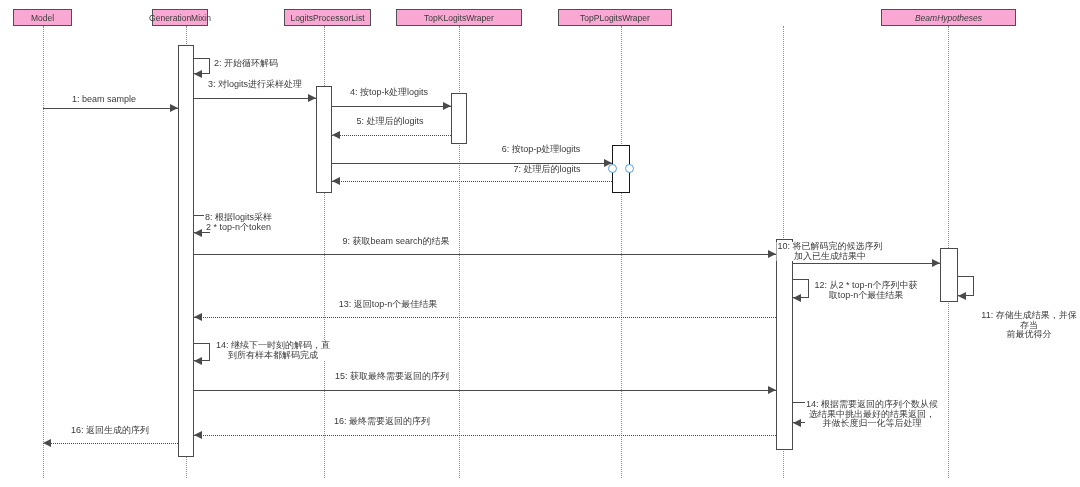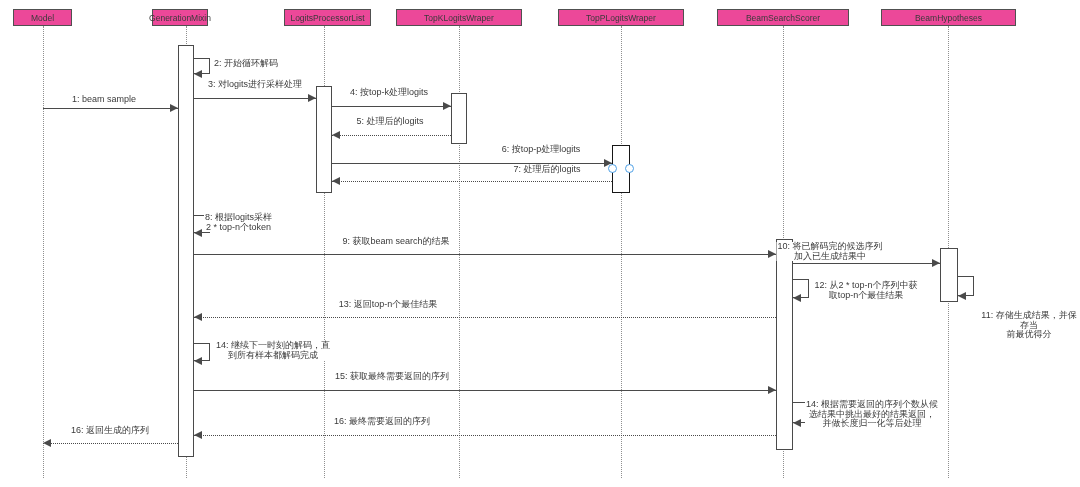--- a/index.html
+++ b/index.html
@@ -5,21 +5,21 @@
   :root{
     --line:#4a4a4a; --text:#3a3a3a; --lifeline:#8f8f8f;
     --handle:#4ea0e6; --boxborder:#505050; --bg:#ffffff;
   }
   html,body{margin:0;padding:0;background:var(--bg);}
   #canvas{
     position:relative; width:1080px; height:487px; overflow:hidden;
     background:var(--bg); font-family:"Liberation Sans","DejaVu Sans",sans-serif;
   }
   .p-box{
-    position:absolute; height:17px; background:#ec4899;
+    position:absolute; height:17px; background:#f9a8d4;
     border:1px solid var(--boxborder); box-sizing:border-box;
     display:flex; align-items:center; justify-content:center;
     font-size:8.5px; color:var(--text); white-space:nowrap; z-index:3;
   }
   .lifeline{
     position:absolute; width:0; border-left:1px dotted var(--lifeline); z-index:1;
   }
   .activation{
     position:absolute; background:#fff; border:1px solid var(--line);
     box-sizing:border-box; z-index:3;
@@ -55,25 +55,24 @@
 <div id="canvas">
     <div class="lifeline" style="left: 43px; top: 26px; height: 452px;"></div>
     <div class="p-box" style="left: 13px; top: 9px; width: 59px;">Model</div>
     <div class="lifeline" style="left: 186px; top: 26px; height: 452px;"></div>
     <div class="p-box" style="left: 152px; top: 9px; width: 56px;">GenerationMixin</div>
     <div class="lifeline" style="left: 324px; top: 26px; height: 452px;"></div>
     <div class="p-box" style="left: 284px; top: 9px; width: 87px;">LogitsProcessorList</div>
     <div class="lifeline" style="left: 459px; top: 26px; height: 452px;"></div>
     <div class="p-box" style="left: 396px; top: 9px; width: 126px;">TopKLogitsWraper</div>
     <div class="lifeline" style="left: 621px; top: 26px; height: 452px;"></div>
-    <div class="p-box" style="left: 558px; top: 9px; width: 126px;">TopPLogitsWraper</div>
+    <div class="p-box" style="left: 558px; top: 9px; width: 114px;">TopPLogitsWraper</div>
     <div class="lifeline" style="left: 783px; top: 26px; height: 452px;"></div>
-    <div class="p-box" style="left: 717px; top: 9px; width: 132px;">BeamSearchScorer</div>
     <div class="lifeline" style="left: 948px; top: 26px; height: 452px;"></div>
-    <div class="p-box" style="left: 881px; top: 9px; width: 135px;">BeamHypotheses</div>
+    <div class="p-box" style="left: 881px; top: 9px; width: 135px; font-style: italic;">BeamHypotheses</div>
     <div class="activation" style="left: 178px; top: 45px; width: 16px; height: 412px;"></div>
     <div class="activation" style="left: 316px; top: 86px; width: 16px; height: 107px;"></div>
     <div class="activation" style="left: 451px; top: 93px; width: 16px; height: 51px;"></div>
     <div class="activation selected" style="left: 612px; top: 145px; width: 18px; height: 48px;">
       <div class="handle h-left"></div>
       <div class="handle h-right"></div>
     </div>
     <div class="activation" style="left: 776px; top: 239px; width: 17px; height: 211px;"></div>
     <div class="activation" style="left: 940px; top: 248px; width: 18px; height: 54px;"></div>
     <div class="msg-line solid" style="left: 43px; top: 108px; width: 135px;"></div>

